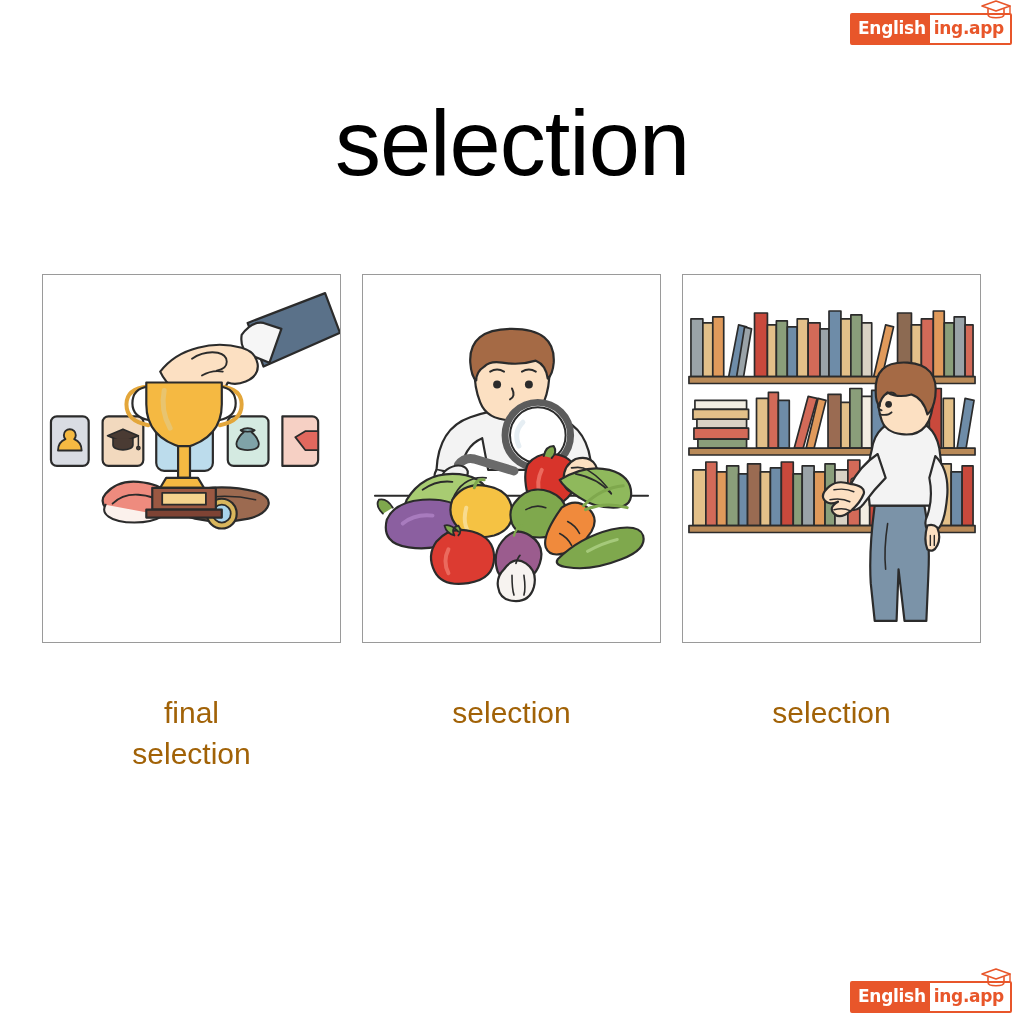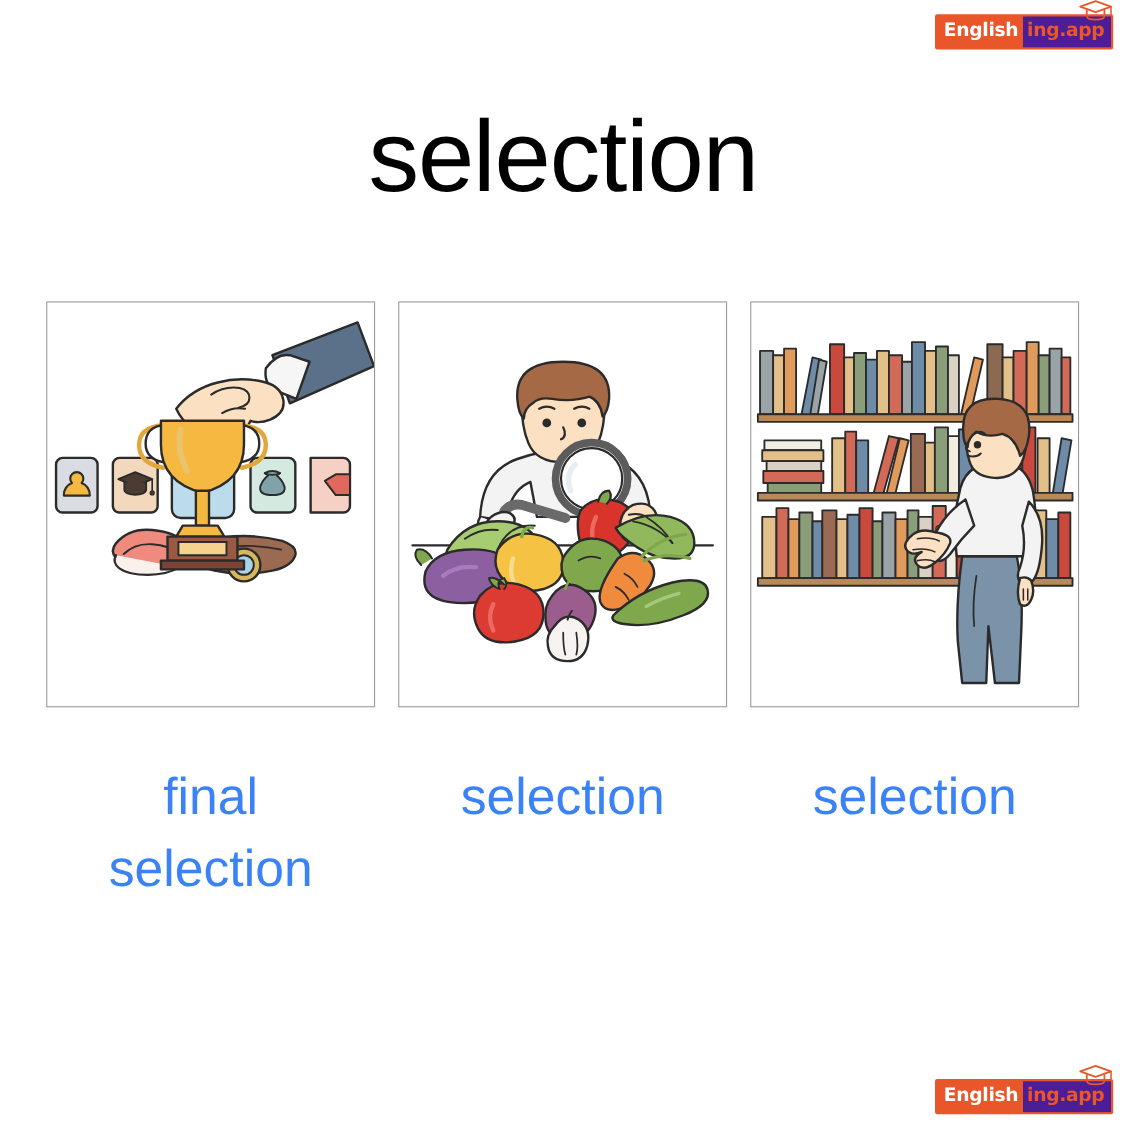--- a/index.html
+++ b/index.html
@@ -38,21 +38,21 @@
     background: #E8562A;
     color: #ffffff;
     font-size: 17px;
     font-weight: bold;
     line-height: 1;
     padding: 5px 4px 6px 6px;
     letter-spacing: -0.3px;
     font-family: "DejaVu Sans", sans-serif;
   }
   .logo-part-b {
-    background: #4c1d95;
+    background: #ffffff;
     color: #E8562A;
     font-size: 17px;
     font-weight: bold;
     line-height: 1;
     padding: 5px 6px 6px 4px;
     letter-spacing: -0.3px;
     font-family: "DejaVu Sans", sans-serif;
   }
   .logo-cap {
     position: absolute;
@@ -102,23 +102,23 @@
     position: absolute;
     top: 692px;
     left: 42px;
     width: 940px;
     display: flex;
     gap: 21px;
   }
   .caption {
     width: 299px;
     text-align: center;
-    font-size: 47px;
+    font-size: 30px;
     font-weight: 400;
-    color: #3b82f6;
+    color: #a16207;
     line-height: 1.38;
     font-family: "Liberation Sans", sans-serif;
   }
   .caption .l1, .caption .l2 { display: block; }
 </style>
 </head>
 <body>
 
 <div class="logo logo-top">
   <div class="logo-inner">

